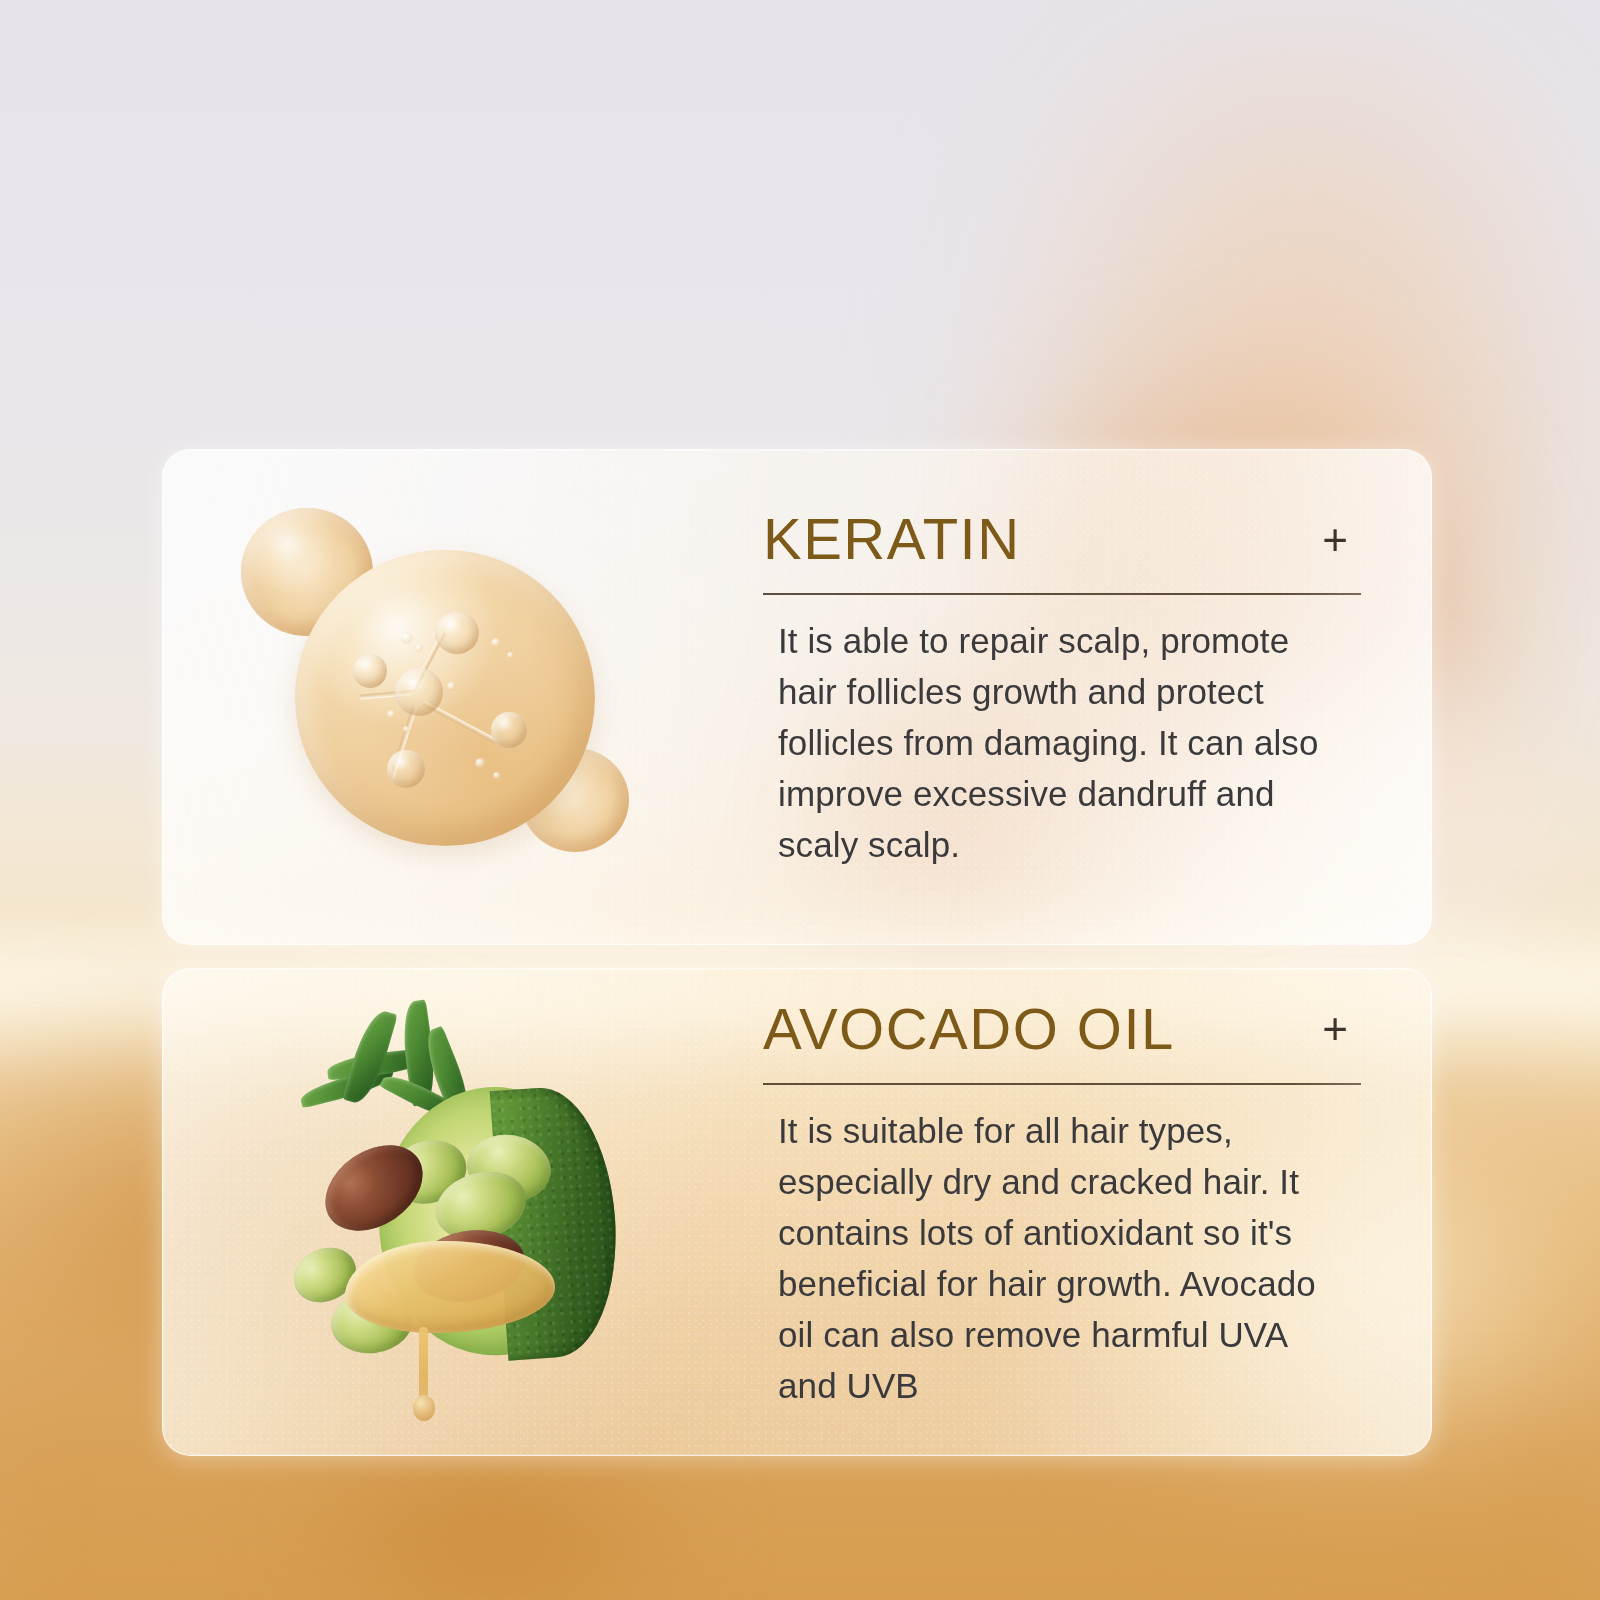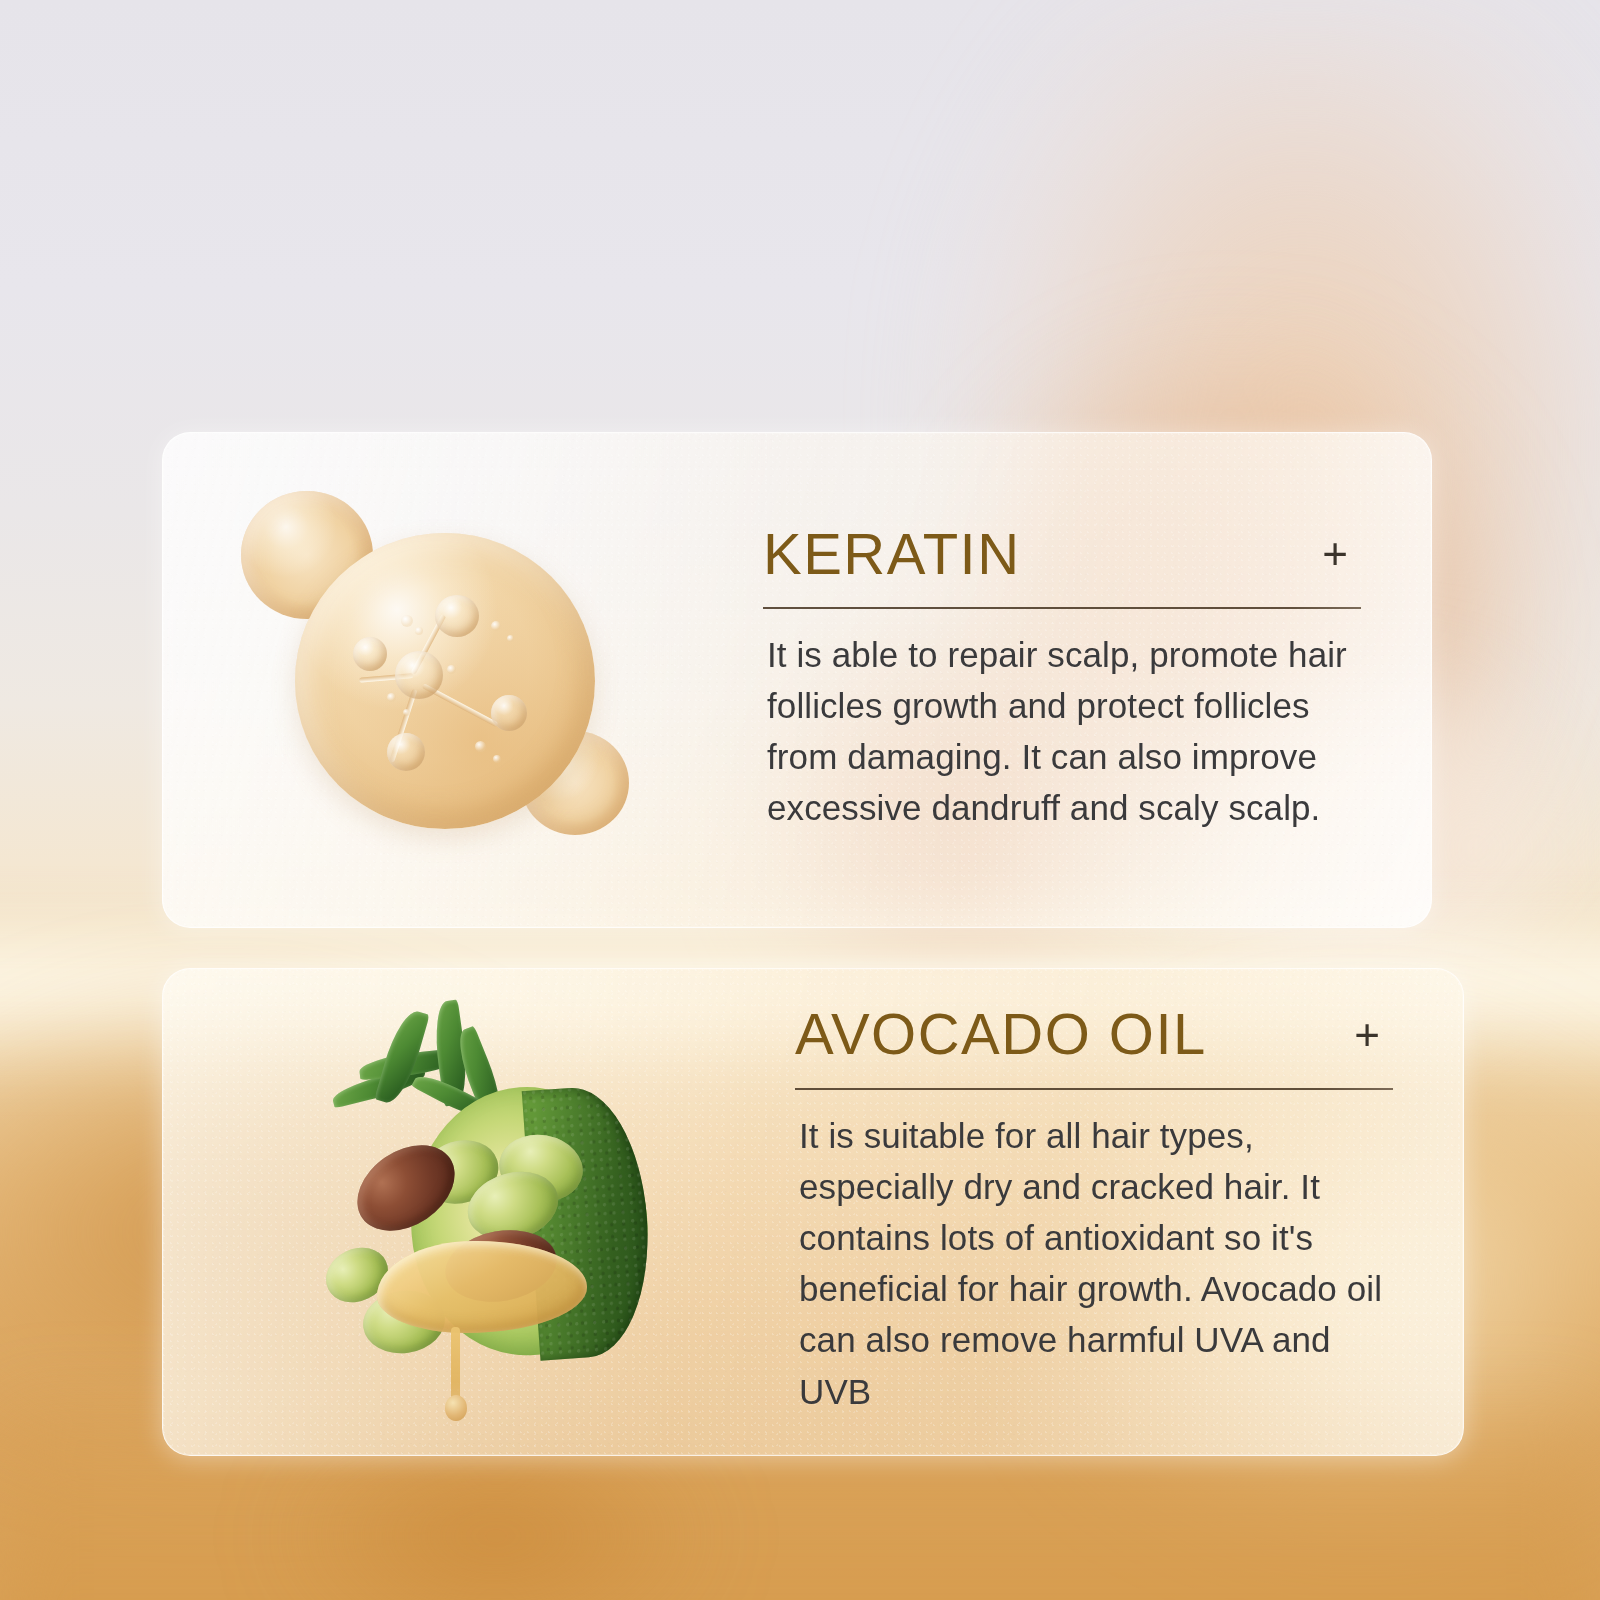--- a/index.html
+++ b/index.html
@@ -92,41 +92,40 @@
   .card{
     position:absolute;z-index:4;
     border-radius:28px;
     border:1.5px solid rgba(255,255,255,.72);
     box-shadow:0 2px 26px rgba(255,255,255,.42),
                0 0 0 1px rgba(255,255,255,.16) inset;
     overflow:hidden;
     display:flex;align-items:center;
   }
   #card-keratin{
-    left:162px;top:432px;width:1268px;height:494px;
+    left:162px;top:449px;width:1268px;height:494px;
     background:linear-gradient(105deg,
       rgba(255,255,255,.80) 0%,
       rgba(255,254,252,.70) 26%,
       rgba(255,250,242,.58) 46%,
       rgba(255,249,240,.62) 66%,
       rgba(255,253,249,.76) 86%,
       rgba(255,255,255,.84) 100%);
     backdrop-filter:blur(6px);
   }
   #card-avocado{
     left:162px;top:968px;width:1268px;height:486px;
     background:linear-gradient(105deg,
       rgba(255,252,244,.78) 0%,
       rgba(255,249,236,.62) 22%,
       rgba(253,240,218,.52) 44%,
       rgba(252,238,214,.56) 66%,
       rgba(254,246,230,.70) 86%,
       rgba(255,251,241,.80) 100%);
     backdrop-filter:blur(5px);
-    padding-left:32px;
   }
   .card-noise{
     position:absolute;inset:0;pointer-events:none;opacity:.45;
     background-image:
       radial-gradient(circle at 12% 18%, rgba(255,255,255,.5) 0 1px, transparent 1px),
       radial-gradient(circle at 58% 72%, rgba(0,0,0,.025) 0 1px, transparent 1px),
       radial-gradient(circle at 84% 30%, rgba(255,255,255,.4) 0 1px, transparent 1px);
     background-size:7px 7px, 9px 9px, 11px 11px;
   }
 
@@ -147,21 +146,21 @@
     font-size:44px;line-height:1;color:#3b342b;font-weight:500;
     width:44px;text-align:center;cursor:pointer;user-select:none;
     margin-right:4px;
   }
   .rule{
     height:2px;width:100%;margin:22px 0 20px 0;
     background:linear-gradient(90deg,#4e3d2a 0%,#4e3d2a 88%,#6d5c49 100%);
     opacity:.9;
   }
   .ing-desc{
-    margin:4px;font-size:35px;line-height:1.46;font-weight:300;
+    margin:15px;font-size:35px;line-height:1.46;font-weight:300;
     color:#3a3a3c;letter-spacing:.1px;max-width:600px;
   }
 
   
   .serum{position:absolute;left:58px;top:42px;width:470px;height:410px;}
   .drop-main{
     position:absolute;left:74px;top:58px;width:300px;height:296px;border-radius:50%;
     background:
       radial-gradient(circle at 34% 26%, rgba(255,255,255,.85) 0%, rgba(255,248,232,.5) 16%, rgba(255,255,255,0) 34%),
       radial-gradient(circle at 62% 70%, rgba(226,175,106,.55) 0%, rgba(240,205,152,0) 58%),

